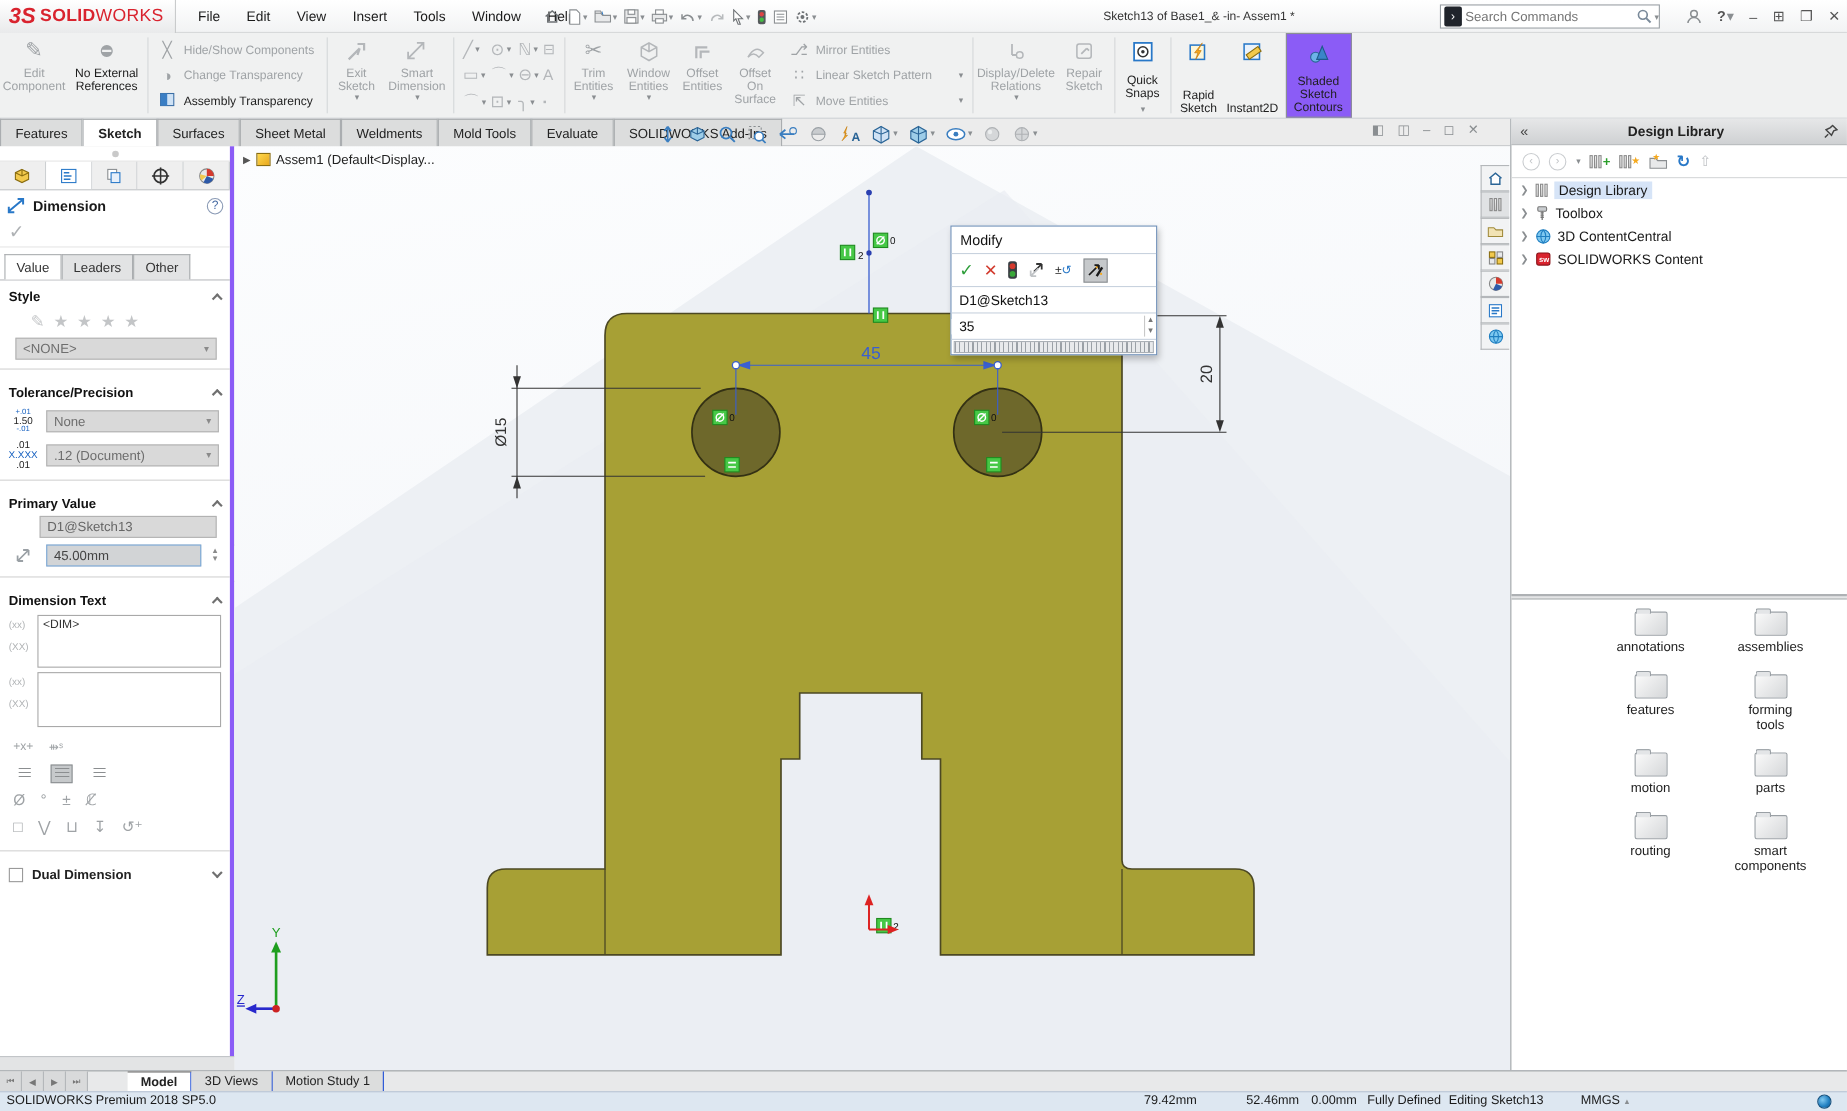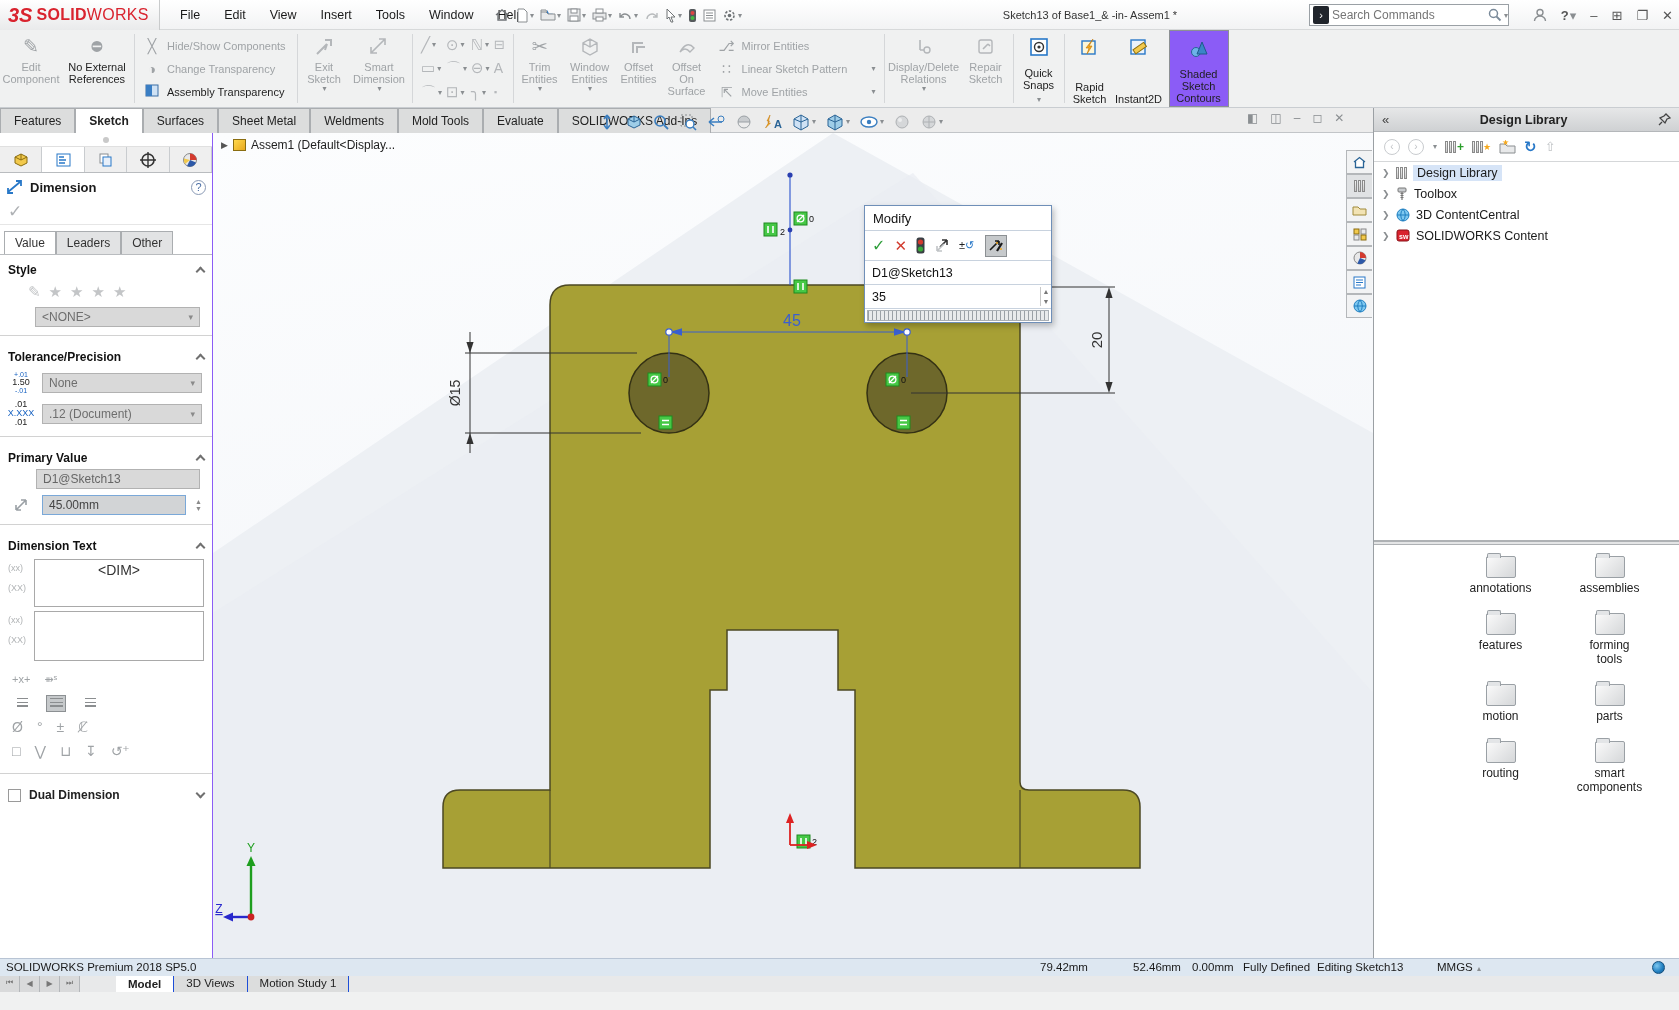--- a/index.html
+++ b/index.html
@@ -41,21 +41,21 @@
 
 
 #tabrow { position:absolute; left:0; top:108px; width:1679px; height:25px; background:#ececec; border-bottom:1px solid #c2c5c8; }
 .ctab { float:left; height:25px; padding:0 13px; display:flex; align-items:center; font-size:12px; background:#dcdddd; border:1px solid #aaadb0; border-bottom:0; color:#222; }
 .ctab.active { background:#fff; font-weight:bold; }
 #headsup { position:absolute; left:598px; top:110px; height:23px; display:flex; align-items:center; gap:9px; }
 #headsup .hic { display:flex; align-items:center; }
 #docwin-ctrls { position:absolute; left:1247px; top:111px; display:flex; gap:12px; color:#8a8e91; font-size:12px; }
 
 
-#pm { position:absolute; left:0; top:133px; width:213px; height:827px; background:#fff; border-right:1px solid #8b5cf6; }
+#pm { position:absolute; left:0; top:133px; width:213px; height:827px; background:#fff; border-right:4px solid #8b5cf6; }
 #pm .grip { height:14px; border-bottom:1px solid #e0e0e0; display:flex; align-items:center; justify-content:center; }
 #pm .grip i { width:6px; height:6px; border-radius:50%; background:#c9c9c9; }
 .pmtabs { display:flex; height:26px; border-bottom:1px solid #b9bcbf; }
 .pmtab { flex:1; display:flex; align-items:center; justify-content:center; background:#efefef; border-right:1px solid #c9cccf; }
 .pmtab.active { background:#fff; }
 .pm-head { display:flex; align-items:center; height:28px; padding:0 6px; gap:6px; }
 .pm-head .ttl { font-weight:bold; font-size:13px; color:#1a1a1a; flex:1; }
 .helpq { width:15px; height:15px; border:1px solid #8a9ab5; border-radius:50%; color:#4a6ea5; font-size:11px; display:flex; align-items:center; justify-content:center; }
 .pm-ok { height:24px; padding-left:8px; color:#aeb1b4; font-size:17px; border-bottom:1px solid #e6e6e6; }
 .vtabs { display:flex; padding:6px 0 0 4px; border-bottom:1px solid #b9bcbf; }
@@ -71,21 +71,21 @@
 .drop .dc { margin-left:auto; font-size:9px; color:#8a8a8a; }
 .tolrow { display:flex; align-items:center; gap:6px; padding:3px 10px 3px 6px; }
 .tol-ic { width:30px; text-align:center; line-height:1; }
 .tol-ic .b { color:#1560c0; font-size:7px; display:block; }
 .tol-ic .k { color:#222; font-size:9px; display:block; }
 .tol-ic .kb { color:#1560c0; font-size:9px; display:block; }
 .field { height:20px; background:#d9d9d9; border:1px solid #b2b2b2; color:#666; display:flex; align-items:center; padding:0 6px; font-size:12px; }
 .spin { display:flex; flex-direction:column; justify-content:center; color:#8a8a8a; font-size:7px; line-height:1; margin-left:3px; }
 .dimtext-row { display:flex; gap:4px; padding:2px 8px; }
 .dimtext-icons { width:22px; display:flex; flex-direction:column; gap:10px; padding-top:4px; color:#b0b3b5; font-size:9px; }
-.dimtext-box { flex:1; height:48px; border:1px solid #a9a9a9; background:#fff; font-size:14px; color:#333; padding:2px 4px;text-align:center; }
+.dimtext-box { flex:1; height:48px; border:1px solid #a9a9a9; background:#fff; font-size:11px; color:#333; padding:2px 4px; }
 .icongrid { padding:4px 8px 0 12px; color:#9fa3a6; }
 .icongrid .row { display:flex; gap:14px; align-items:center; height:24px; font-size:14px; }
 .jbox { width:20px; height:17px; border:1px solid transparent; display:flex; align-items:center; justify-content:center; }
 .jbox.pressed { background:#c6c9cb; border-color:#8c9093; }
 .jlines { width:13px; height:11px; background:repeating-linear-gradient(#8b8e90 0 1.5px, transparent 1.5px 3.6px); }
 .dd-row { display:flex; align-items:center; gap:8px; padding:8px 8px; }
 .dd-row .cb { width:13px; height:13px; border:1px solid #9a9a9a; background:#fff; }
 .dd-row b { font-size:12px; }
 #pm-flyout { position:absolute; left:213px; top:495px; width:9px; height:34px; background:#e3e4e5; border:1px solid #9ba0a4; border-left:0; display:flex; align-items:center; justify-content:center; font-size:7px; color:#666; }
 
@@ -132,21 +132,21 @@
 #tp-strip .sbtn { width:26px; height:24px; background:#f2f3f4; border:1px solid #b4b7ba; border-right:0; display:flex; align-items:center; justify-content:center; margin-bottom:0; }
 #tp-strip .sbtn.active { background:#e0e2e4; }
 
 
 #pm-bottom-strip { position:absolute; left:0; top:960px; width:213px; height:13px; background:#e3e4e5; border-top:1px solid #c2c5c8; }
 #bottom-tabs { position:absolute; left:0; top:973px; width:1679px; height:19px; background:#e8e9ea; border-top:1px solid #9ba0a4; display:flex; align-items:stretch; }
 .vcr { display:flex; }
 .vcr span { width:20px; display:flex; align-items:center; justify-content:center; font-size:8px; color:#777; background:#d9dadb; border-right:1px solid #b4b7ba; }
 .btab { padding:0 12px; display:flex; align-items:center; font-size:11.5px; background:#dcdddd; border-right:1px solid #1d4ed8; color:#222; }
 .btab.active { background:#fff; font-weight:bold; border-top:1px solid #666; }
-#statusbar { position:absolute; left:0; top:958px; width:1679px; height:18px; background:#dde7f1; border-top:1px solid #b8c4d4; font-size:11.5px; color:#1a1a1a; }
+#statusbar { position:absolute; left:0; top:992px; width:1679px; height:18px; background:#dde7f1; border-top:1px solid #b8c4d4; font-size:11.5px; color:#1a1a1a; }
 #statusbar .sitem { position:absolute; top:2px; white-space:nowrap; }
 .globe-ic { width:13px; height:13px; border-radius:50%; background:radial-gradient(circle at 35% 35%, #7ec8f0, #1f7ec0 60%, #1a5a8e); border:1px solid #14507e; display:inline-block; }
 
 
 .sic { display:inline-flex; align-items:center; justify-content:center; }
 </style>
 </head>
 <body>
 
 <div id="titlebar">
@@ -589,21 +589,21 @@
       <span class="sp"></span>
       <span class="chev-up"></span>
     </div>
   <div class="stars">
     <span>✎</span>
     <span>★</span>
     <span>★</span>
     <span>★</span>
     <span>★</span>
   </div>
-  <div class="drop" style="margin:0 12px 8px 35px">
+  <div class="drop" style="margin:0 12px 8px 14px">
       <span>&lt;NONE&gt;</span>
       <span class="dc">▾</span>
     </div>
   <div class="sec-div"></div>
 
   <div class="sec-h">
       <span>Tolerance/Precision</span>
       <span class="sp"></span>
       <span class="chev-up"></span>
     </div>

